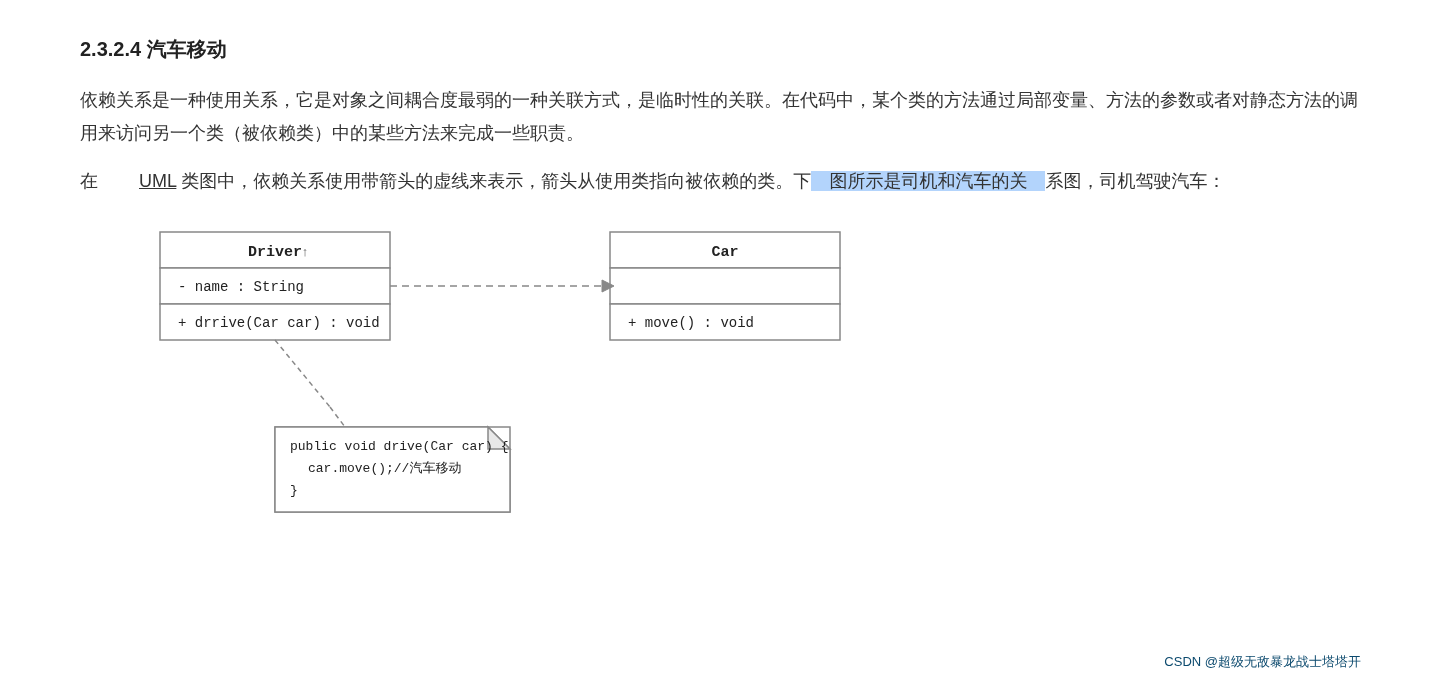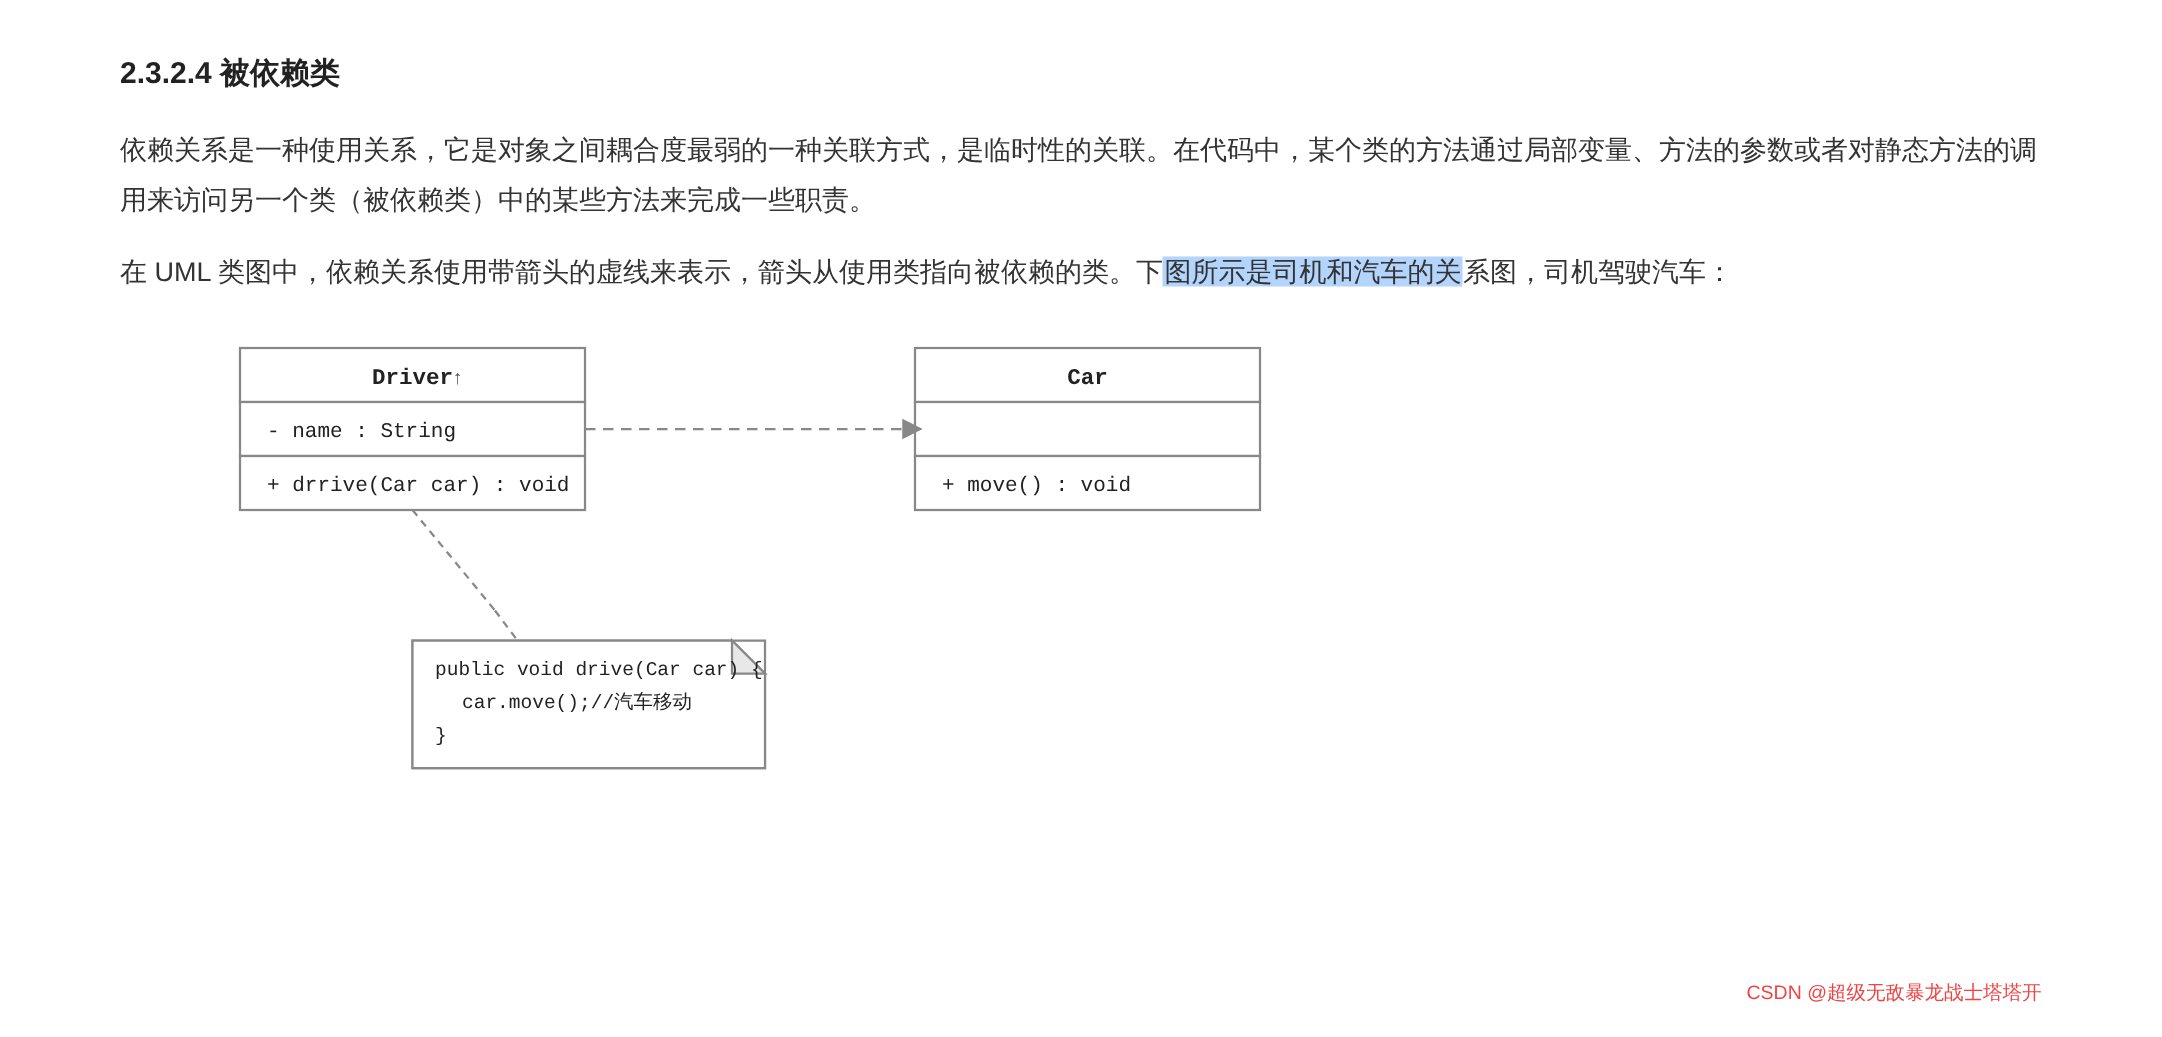--- a/index.html
+++ b/index.html
@@ -22,46 +22,48 @@
       margin-bottom: 18px;
       color: #222;
     }
     .paragraph {
       font-size: 18px;
       line-height: 1.85;
       color: #333;
       margin-bottom: 14px;
     }
     .uml-link {
+      text-decoration: underline;
       color: #333;
+      margin-left: 36px;
     }
     .highlight-bg {
       background-color: #b3d4fc;
-      padding: 0 1px;
+      padding: 0 18px;
     }
     .watermark {
       position: absolute;
       bottom: 18px;
       right: 80px;
       font-size: 13px;
-      color: #ef4444;
+      color: #0c4a6e;
     }
     .diagram-wrapper {
       position: relative;
       width: 900px;
       height: 340px;
       margin-top: 10px;
     }
   </style>
 </head>
 <body>
 
 <div class="page-container">
 
-  <h2 class="section-title">2.3.2.4 被依赖类</h2>
+  <h2 class="section-title">2.3.2.4 汽车移动</h2>
 
   <p class="paragraph">
     <span>依赖关系是一种使用关系，它是对象之间耦合度最弱的一种关联方式，是临时性的关联。在代码中，某个类的方法通过局部变量、方法的参数或者对静态方法的调用来访问另一个类（被依赖类）中的某些方法来完成一些职责。</span>
   </p>
 
   <p class="paragraph">
     <span>在 <span class="uml-link">UML</span> 类图中，依赖关系使用带箭头的虚线来表示，箭头从使用类指向被依赖的类。下<span class="highlight-bg">图所示是司机和汽车的关</span>系图，司机驾驶汽车：</span>
   </p>
 
   <div class="diagram-wrapper">

